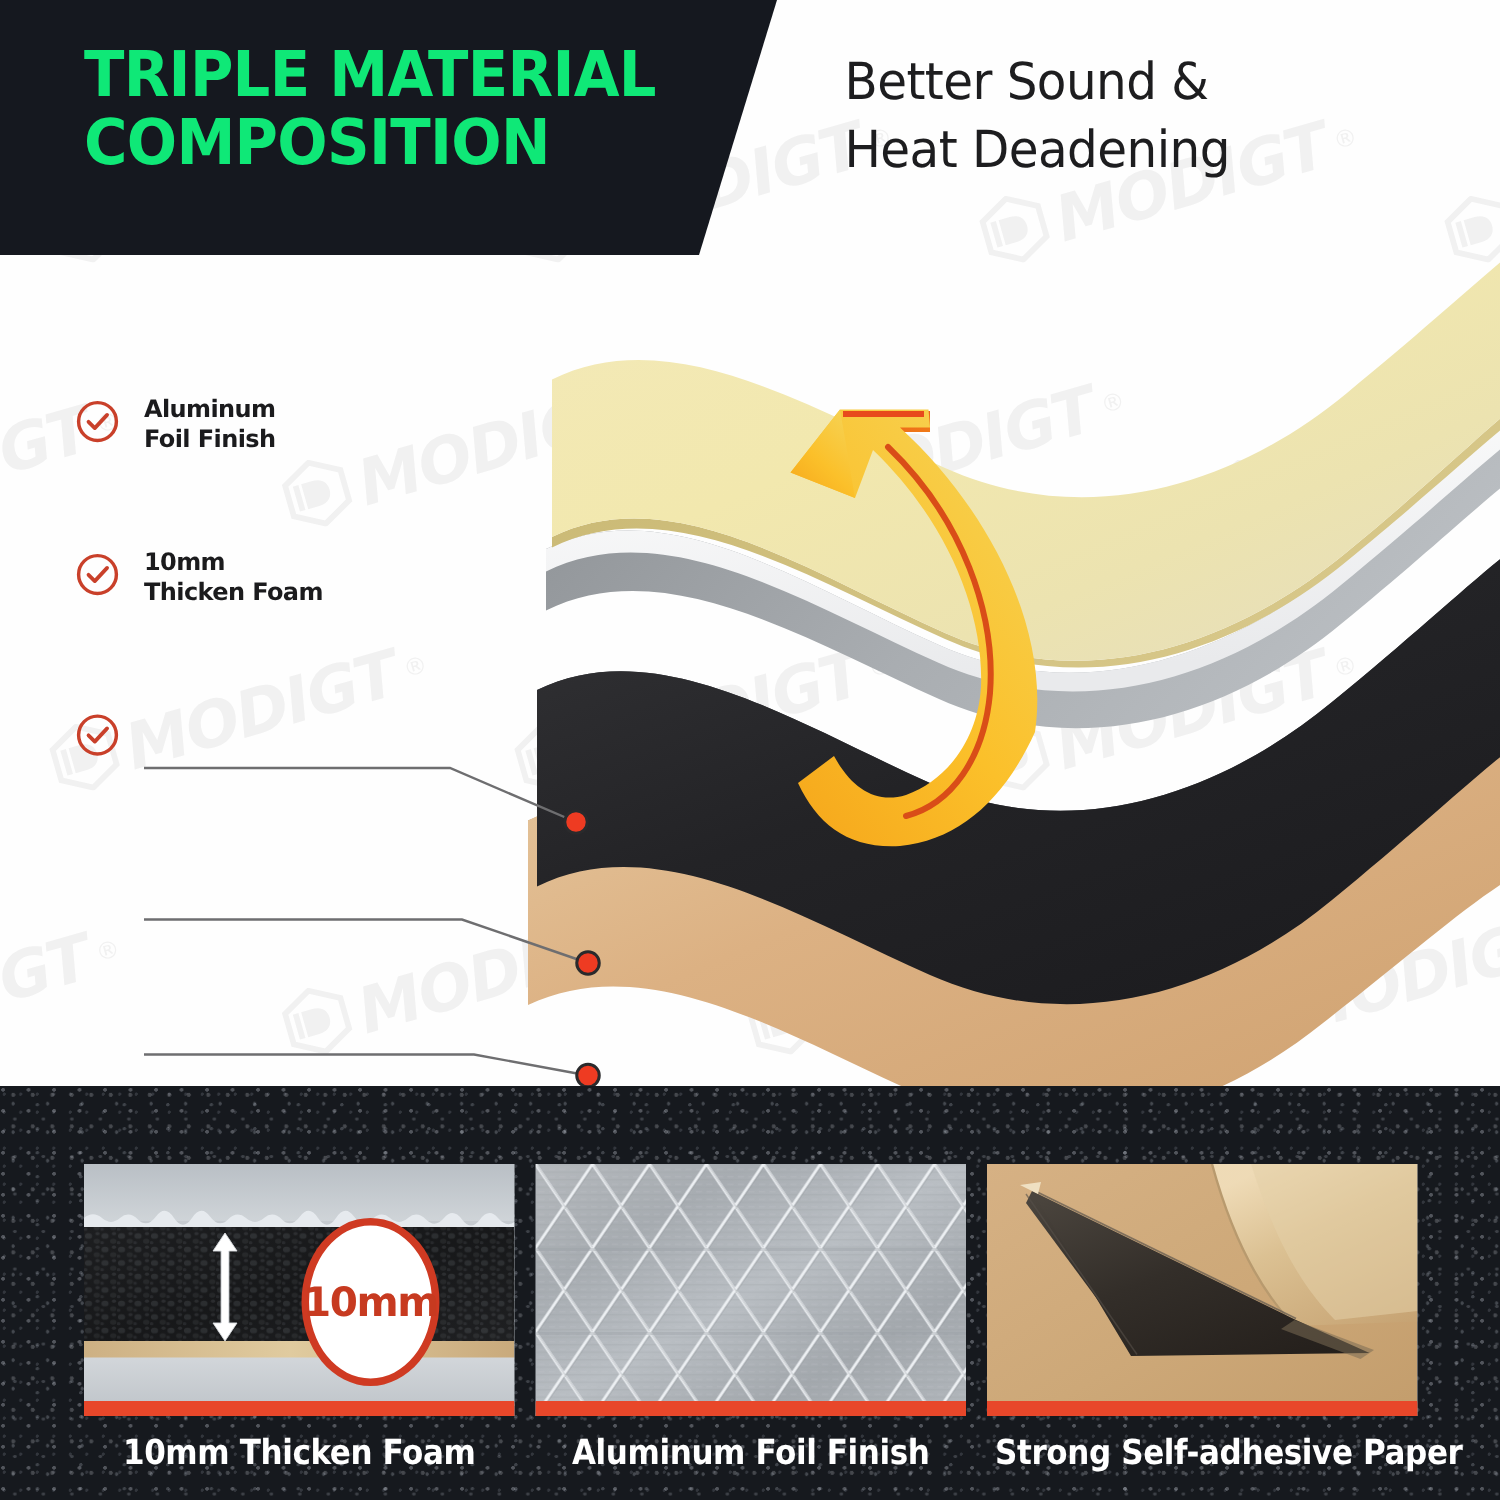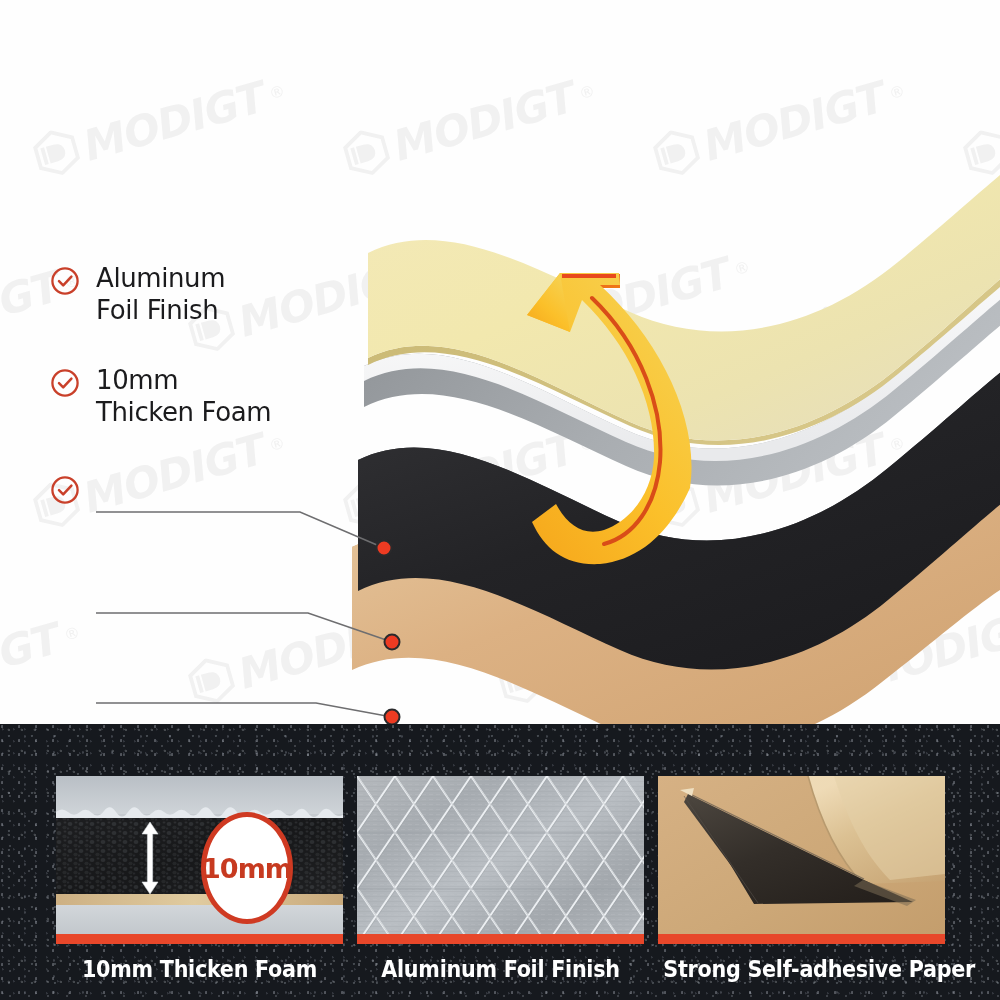--- a/index.html
+++ b/index.html
@@ -81,22 +81,22 @@
 
   
   .feature {
     position:absolute; z-index:6; display:flex; align-items:flex-start; gap:16px;
   }
   .check-icon {
     flex:0 0 auto; width:30px; height:30px; margin-top:3px;
   }
   .feature-label {
     font-family:"DejaVu Sans", sans-serif;
-    font-weight:normal;
-    font-size:26px;
+    font-weight:bold;
+    font-size:16px;
     line-height:1.22;
     color:#1b1b1d;
     letter-spacing:-0.4px;
     white-space:pre-line;
   }
 
   
   #bottom {
     position:absolute; left:0; top:724px; width:1000px; height:276px; z-index:7;
     background:#1a1d22;
@@ -333,20 +333,27 @@
       </div>
       <div class="wm" style="left: 965px; top: 840px;">
         <span class="wm-mark"><svg width="46" height="46" viewBox="0 0 48 48">
             <path d="M24 2 L44 13 L44 35 L24 46 L4 35 L4 13 Z" fill="none" stroke="#f1f1f1" stroke-width="4"></path>
             <path d="M15 33 L15 15 L23 15 C30 15 33 19 33 24 C33 29 30 33 23 33 Z" fill="#f1f1f1"></path>
             <path d="M11 15 L11 33" stroke="#f1f1f1" stroke-width="4"></path>
           </svg></span>
       </div>
     </div>
 
+  <div id="header">
+    <div id="header-dark"></div>
+    <div id="header-title">TRIPLE MATERIAL
+COMPOSITION</div>
+    <div id="header-sub">Better Sound &amp;
+Heat Deadening</div>
+  </div>
 
   <div id="middle">
     <svg id="layers-svg" width="1000" height="554" viewBox="0 0 1000 554">
       <defs>
         <linearGradient id="gFoil" x1="0.05" y1="0.1" x2="0.9" y2="0.95">
           <stop offset="0%" stop-color="#f3e9b7"></stop>
           <stop offset="38%" stop-color="#f2e8ae"></stop>
           <stop offset="72%" stop-color="#ece3b0"></stop>
           <stop offset="100%" stop-color="#e6debb"></stop>
         </linearGradient>

